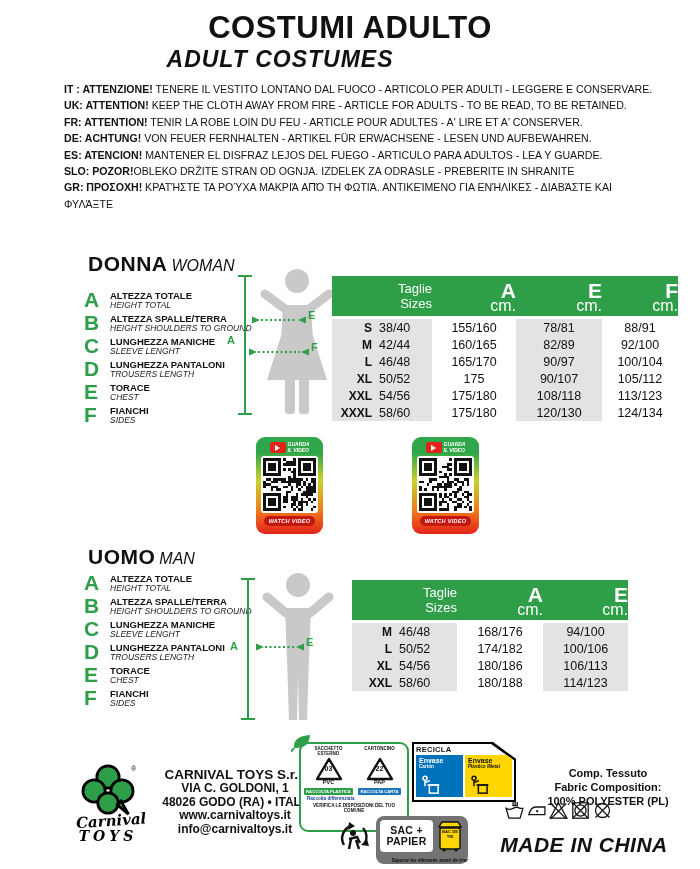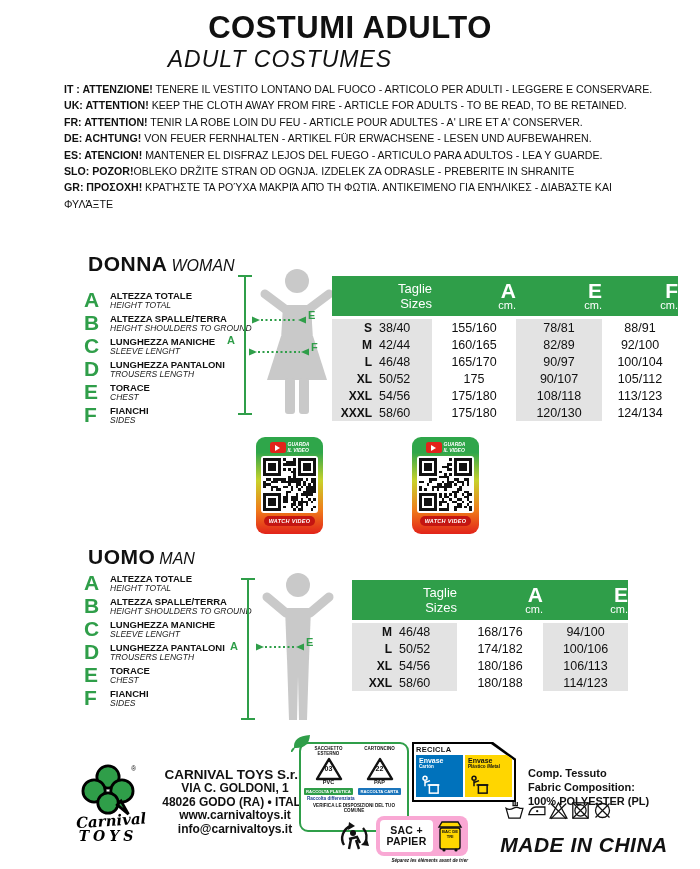--- a/index.html
+++ b/index.html
@@ -3,21 +3,21 @@
 <meta charset="utf-8">
 <style>
   *{box-sizing:border-box;margin:0;padding:0}
   html,body{background:#fff}
   .page{position:relative;width:700px;height:869px;background:#fff;overflow:hidden;
         font-family:"Liberation Sans",sans-serif;color:#111}
   .abs{position:absolute}
 
   
   .title{top:10px;left:0;width:700px;text-align:center;font-size:31px;font-weight:800;letter-spacing:.5px}
-  .subtitle{top:46px;left:0;width:560px;text-align:center;font-size:23px;font-style:italic;font-weight:400;letter-spacing:1px}
+  .subtitle{top:46px;left:0;width:560px;text-align:center;font-size:23px;font-style:italic;font-weight:700;letter-spacing:1px}
 
   
   .warnings{top:81px;left:64px;width:590px;font-size:10.6px;line-height:16.4px}
   .warn b{font-weight:800}
 
   
   .sec-h .it{font-size:21px;font-weight:800;letter-spacing:.5px}
   .sec-h .en{font-size:16px;font-style:italic;font-weight:400;margin-left:4px}
 
   
@@ -32,21 +32,21 @@
   .sil .limb{stroke:#c9c9c9;stroke-width:9;stroke-linecap:round;fill:none}
   .m-label{color:#2f9e49;font-weight:800;font-size:11px}
   .mline{stroke:#2f9e49;stroke-width:2}
   .mfill{fill:#2f9e49}
 
   
   .tbl-head,.tbl-body{display:grid}
   .tbl-head{margin-bottom:3px}
   .th{background:#2f9e49;color:#fff;display:flex;flex-direction:column;align-items:flex-end;justify-content:center;height:40px}
   .th .big{font-size:21px;font-weight:800;line-height:19px}
-  .th .unit{font-size:11px;line-height:11px}
+  .th .unit{font-size:16px;line-height:11px}
   .th.sizes div{font-size:13px;line-height:15px}
   .td{display:flex;align-items:center;justify-content:center;font-size:12.5px;font-weight:500;height:17px}
   .td.size{justify-content:flex-start;padding-left:4px}
   .td.size b{width:36px;text-align:right;font-weight:800;margin-right:7px;font-size:12px}
   .g{background:#e3e3e3}.w{background:#fff}
 
   
   .qr-card{width:67px;height:97px;border-radius:9px;padding:3px 4px;
     background:linear-gradient(180deg,#2fa64a 0%,#8fc javaScript 0,#2fa64a 18%,#c8d22b 45%,#ef7d1a 75%,#e2231a 100%);
     background:linear-gradient(180deg,#2fa64a 0%,#2fa64a 16%,#c8d22b 45%,#ef7d1a 75%,#e2231a 100%);
@@ -83,28 +83,28 @@
            clip-path:polygon(0 0,77% 0,100% 29%,100% 100%,0 100%);padding:1px 2px}
   .rec-title{font-size:7.5px;font-weight:800;letter-spacing:.3px}
   .rec-panels{display:flex;gap:2px;margin-top:1px}
   .panel{width:47px;height:42px;padding:2px 3px;position:relative}
   .panel.blue{background:#0072bc;color:#fff}
   .panel.yellow{background:#ffd600;color:#111}
   .panel .e1{font-size:7px;font-weight:800;line-height:7px}
   .panel .e2{font-size:4.6px;font-weight:700;line-height:5px}
   .panel svg{position:absolute;left:3px;bottom:2px}
 
-  .comp{left:528px;top:766px;width:160px;}
+  .comp{left:528px;top:766px;width:160px;text-align:center}
   .comp div{font-size:11px;font-weight:800;line-height:14px}
   .care{left:504px;top:800px;display:flex;gap:1px}
   .care svg{width:21px;height:21px}
   .cs{stroke:#111;stroke-width:1.8;fill:none}
   .made{left:478px;top:833px;width:212px;text-align:center;font-size:21px;font-weight:800;font-style:italic;letter-spacing:.5px}
 
-  .sacwrap{left:376px;top:816px;width:92px;height:40px;background:#f9a8d4;border-radius:8px;padding:4px;display:flex;gap:3px}
+  .sacwrap{left:376px;top:816px;width:92px;height:48px;background:#737373;border-radius:8px;padding:4px;display:flex;gap:3px}
   .sacwhite{width:53px;height:32px;background:#fff;border-radius:4px;display:flex;flex-direction:column;align-items:center;justify-content:center}
   .sacwhite div{font-size:10.5px;font-weight:800;line-height:11px;letter-spacing:.3px}
   .bac{position:relative;width:28px;height:32px}
   .bac span{position:absolute;left:4px;top:10px;width:20px;text-align:center;font-size:4.2px;font-weight:800;line-height:4.6px;color:#111}
   .sacnote{left:366px;top:858px;width:102px;text-align:right;font-size:4.6px;font-style:italic;font-weight:600}
 
   .logo-script{left:76px;top:814px;width:64px;text-align:center;font-family:"DejaVu Serif",serif;font-style:italic;color:#000}
   .logo-script .c1{font-size:15px;font-weight:800;line-height:15px;transform:rotate(-4deg)}
   .logo-script .c2{font-size:14px;font-weight:800;letter-spacing:4px;line-height:15px}
 </style>

